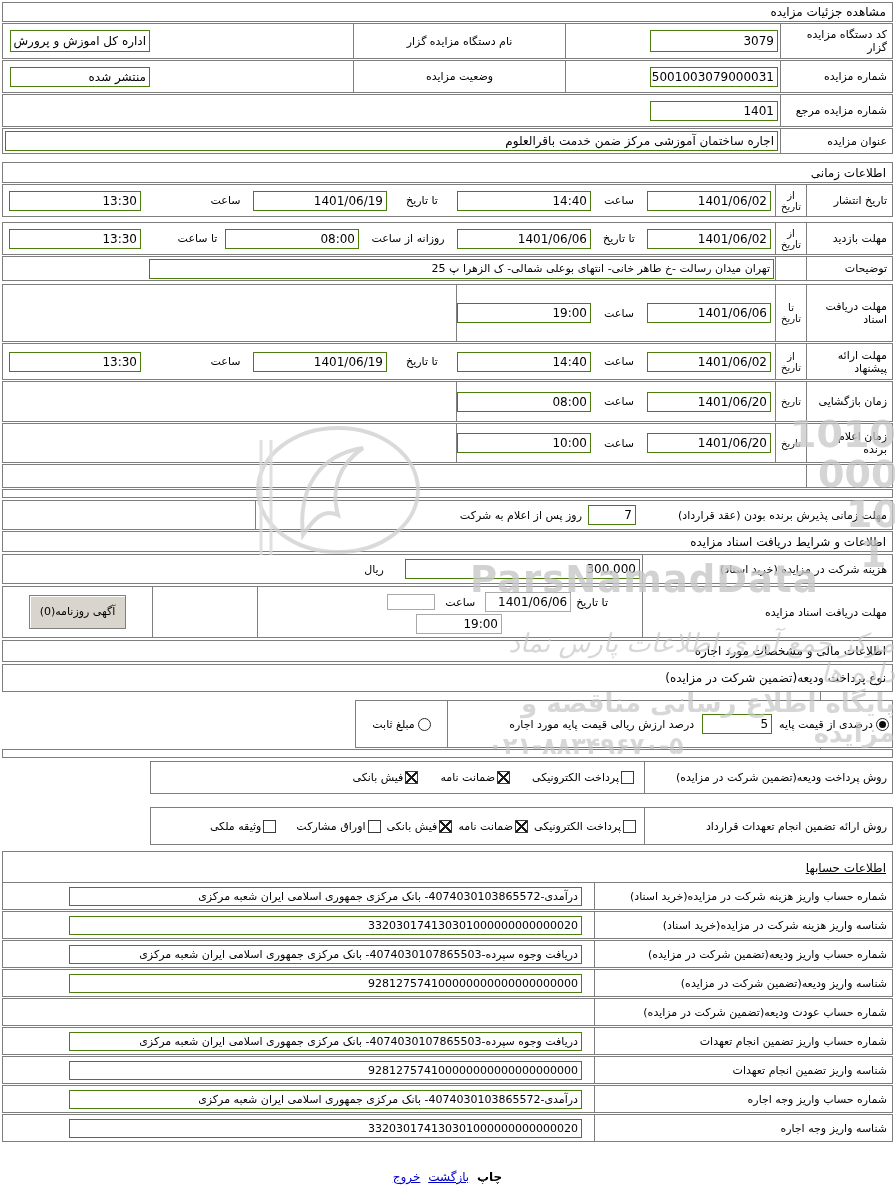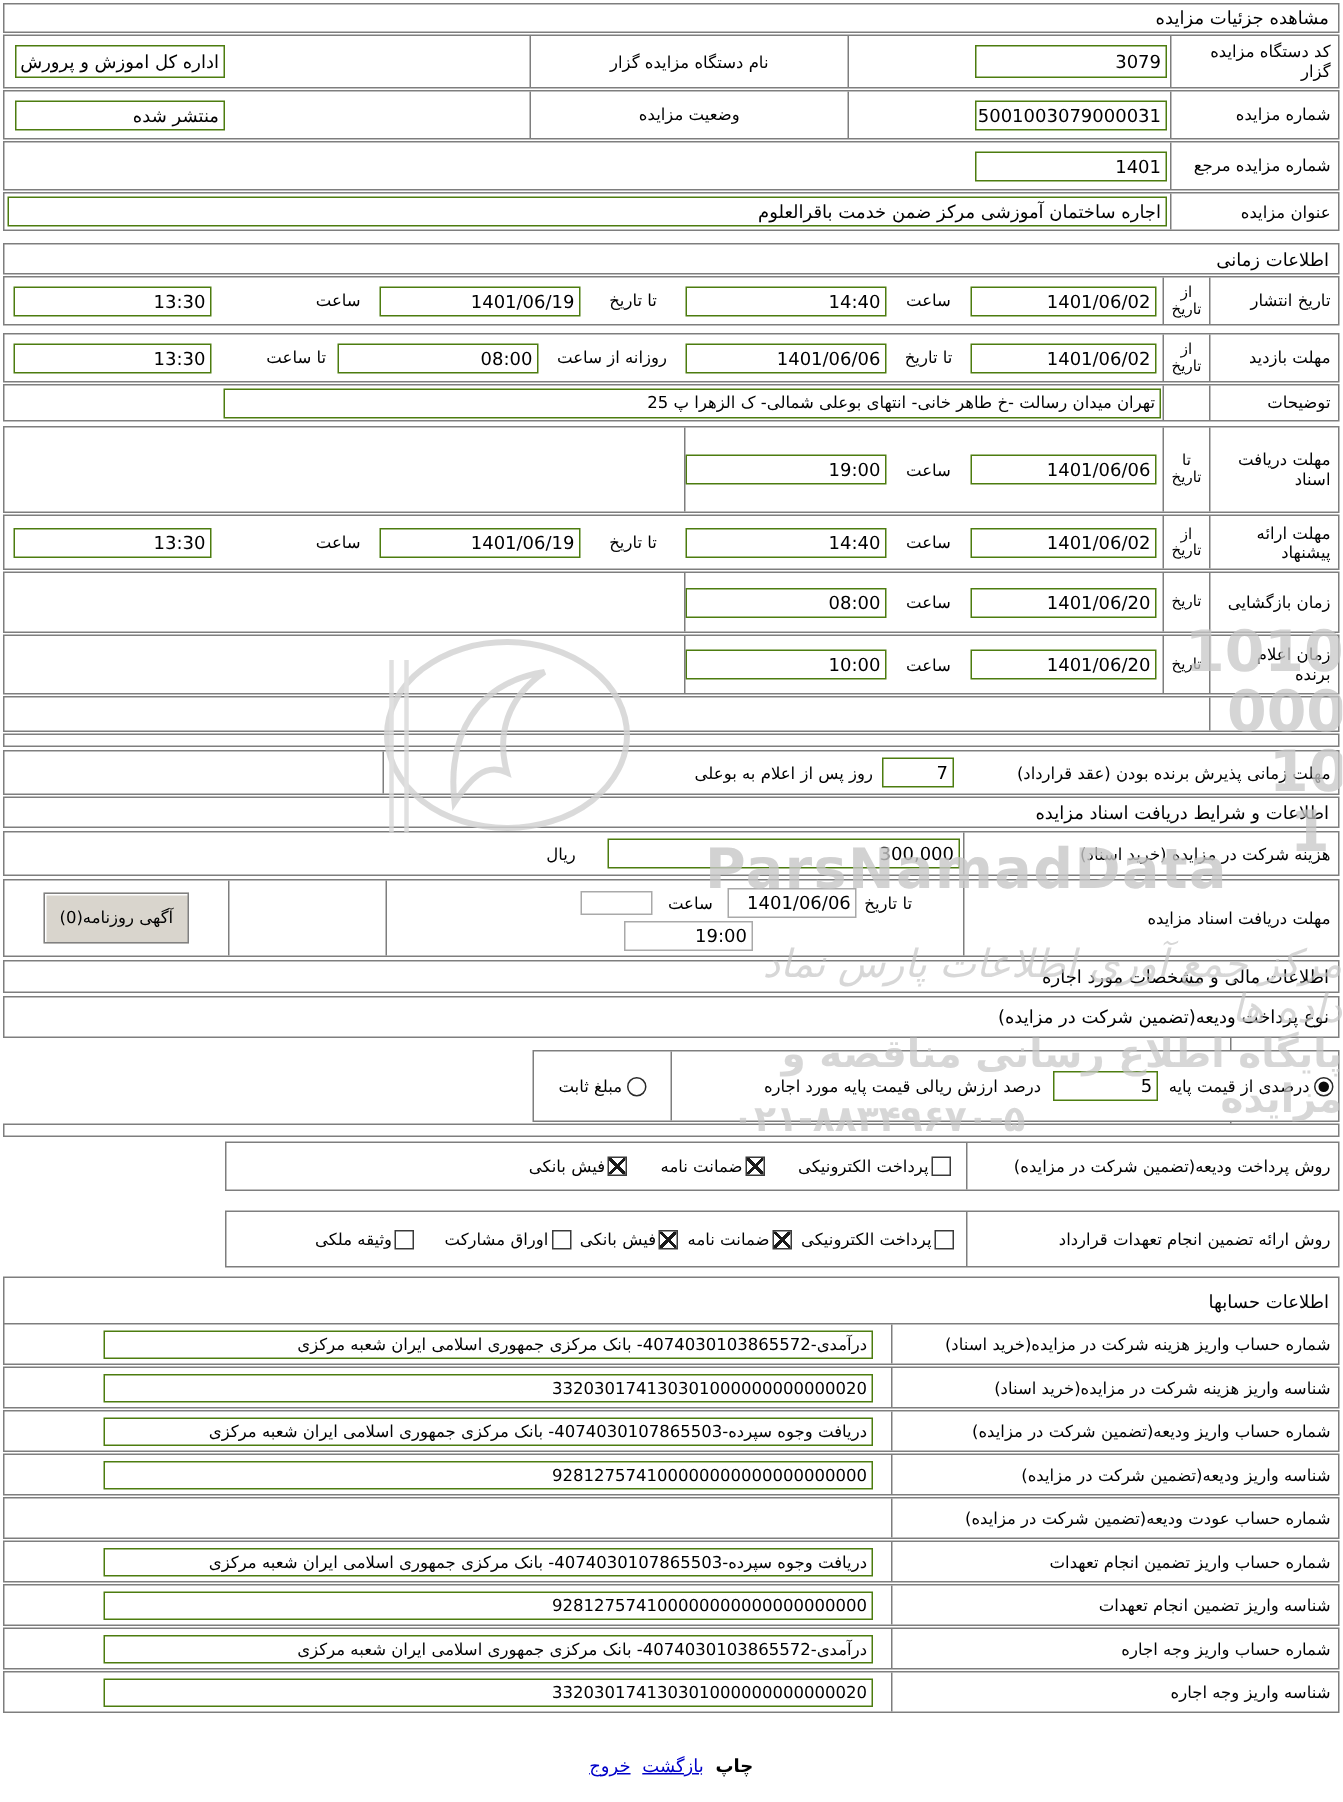--- a/index.html
+++ b/index.html
@@ -155,21 +155,21 @@
   <div class="row" style="top:464px;height:24px;">
     <div class="cell bl" style="width:86px;"></div>
     <div class="cell" style="flex:1;"></div>
   </div>
 
   <div class="row" style="top:489px;height:9px;"></div>
 
   <div class="row" style="top:500px;height:30px;">
     <div class="cell lbl" style="width:250px;">مهلت زمانی پذیرش برنده بودن (عقد قرارداد)</div>
     <div class="ib" style="width:48px;margin:0 6px;">7</div>
-    <div class="cell" style="width:140px;">روز پس از اعلام به بوعلی</div>
+    <div class="cell" style="width:140px;">روز پس از اعلام به شرکت</div>
     <div class="cell" style="flex:1;"></div>
     <div class="cell br" style="width:253px;"></div>
   </div>
 
   <div class="row hdrrow" style="top:531px;height:21px;">
     <span>اطلاعات و شرایط دریافت اسناد مزایده</span>
   </div>
 
   <div class="row" style="top:554px;height:30px;">
     <div class="cell bl lbl" style="width:250px;">هزینه شرکت در مزایده (خرید اسناد)</div>
@@ -258,21 +258,21 @@
         <span class="cb"></span>
         <span class="optlbl">اوراق مشارکت</span>
       </span>
       <span class="opt">
         <span class="cb"></span>
         <span class="optlbl">وثیقه ملکی</span>
       </span>
     </div>
   </div>
 
-  <div class="row hdrrow" style="top:851px;height:33px;">
+  <div class="row hdrrow" style="top:851px;height:33px;text-decoration:underline;">
     <span>اطلاعات حسابها</span>
   </div>
 
   <div class="row" style="top:882px;height:28px;">
     <div class="cell bl lbl" style="width:298px;">شماره حساب واریز هزینه شرکت در مزایده(خرید اسناد)</div>
     <div class="cell" style="flex:1;">
         <div class="ib" style="width:513px;height:19px;line-height:17px;margin-right:12px;font-size:11px;">درآمدی-4074030103865572- بانک مرکزی جمهوری اسلامی ایران شعبه مرکزی</div>
       </div>
   </div>
   <div class="row" style="top:911px;height:28px;">

